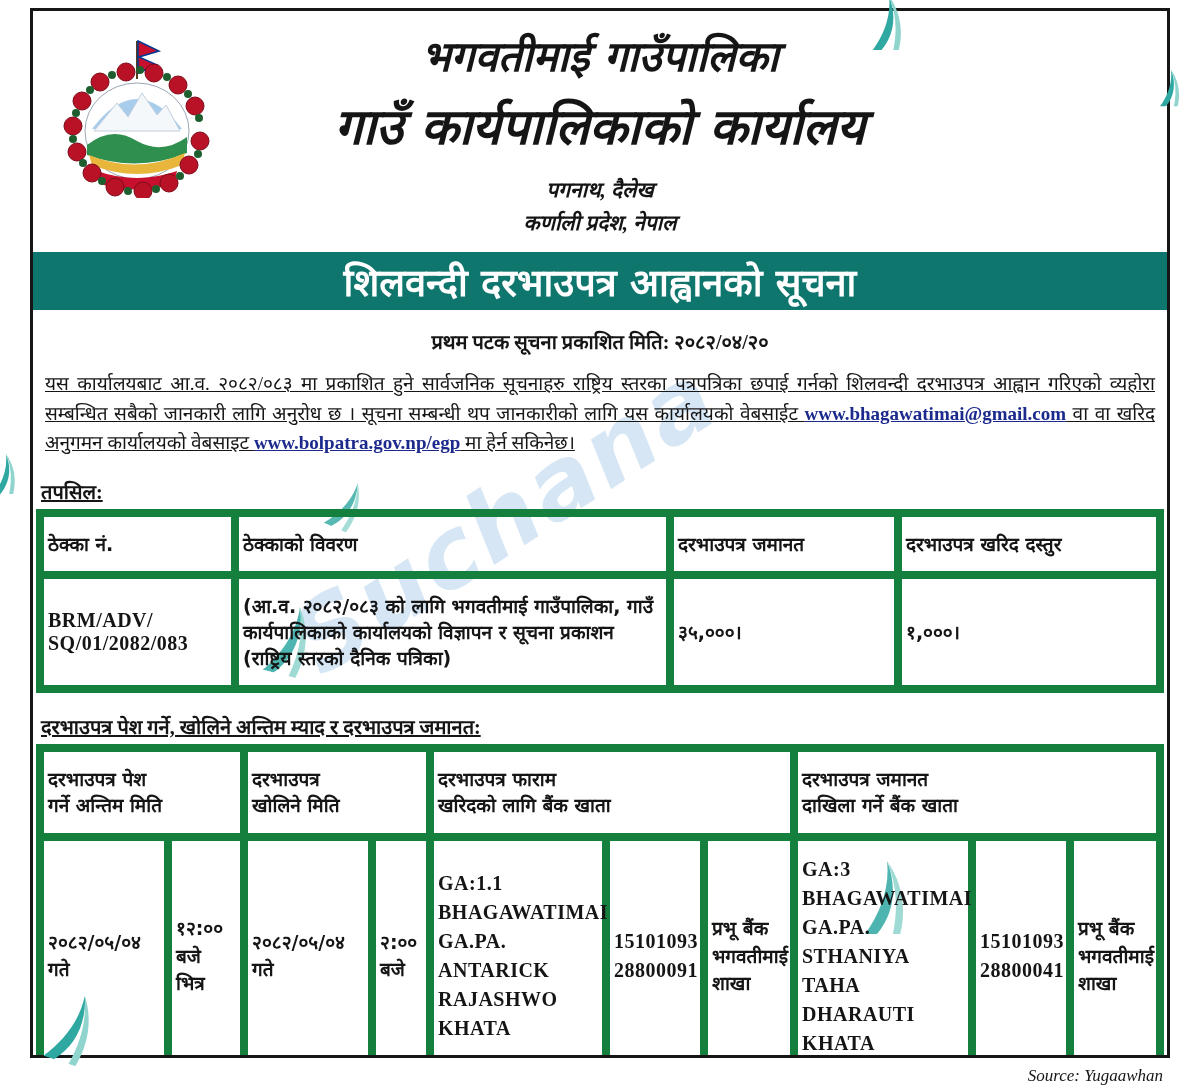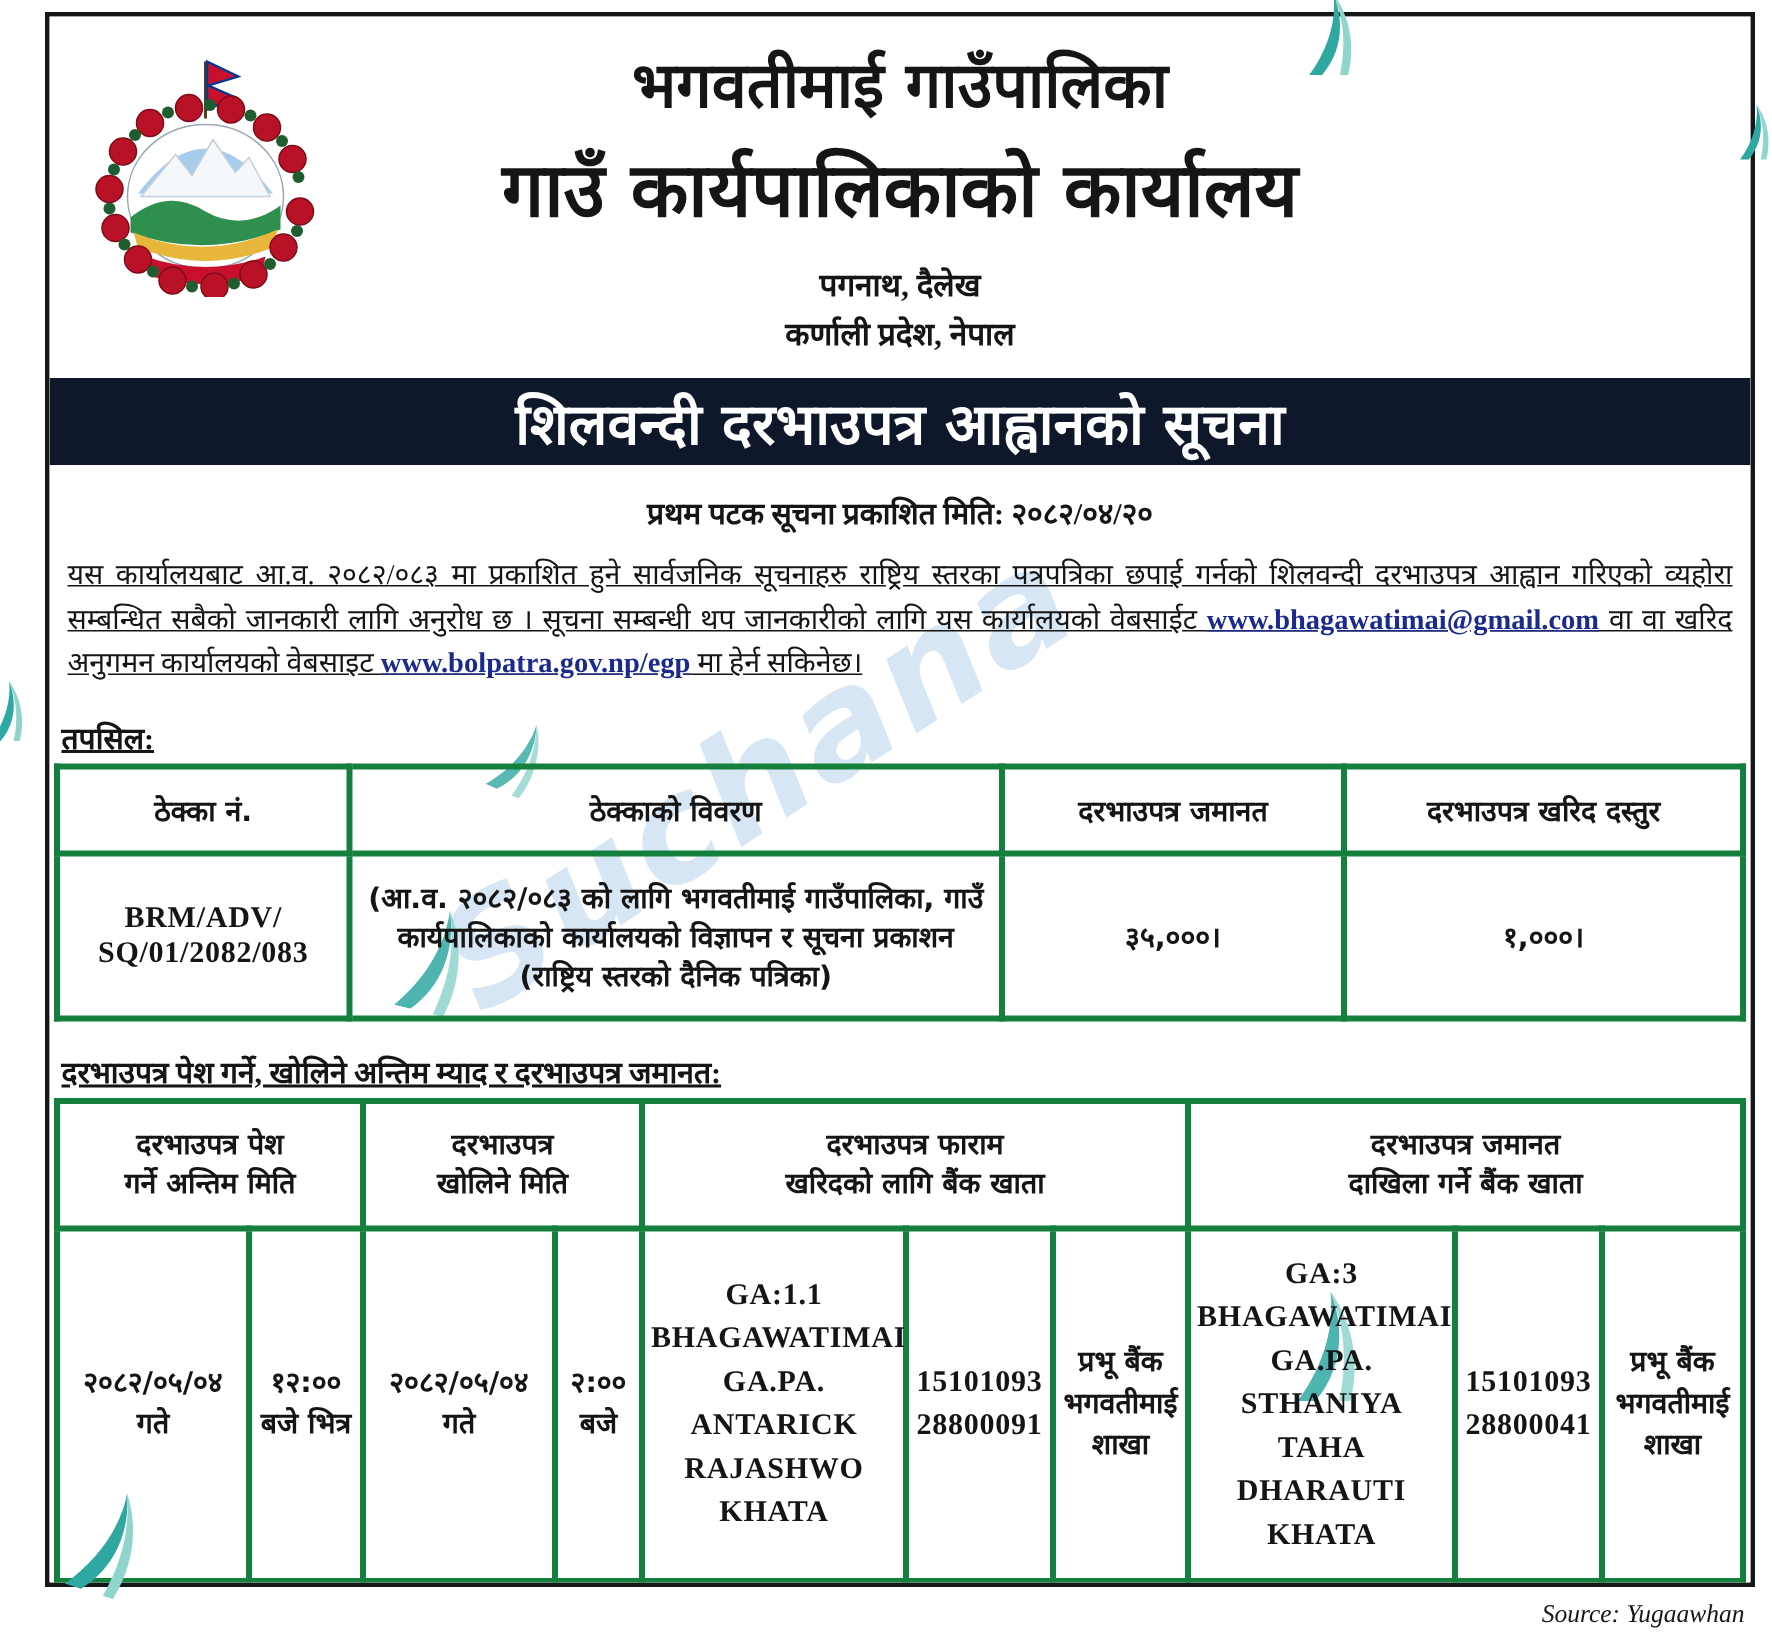--- a/index.html
+++ b/index.html
@@ -33,46 +33,46 @@
     transform: rotate(-33deg);
     font-family: "DejaVu Sans", sans-serif;
     font-style: italic; font-weight: bold;
     font-size: 96px; letter-spacing: 3px;
     color: #bdd7ee; opacity: 0.6;
     z-index: 1; pointer-events: none;
   }
   .doc-content { position: relative; z-index: 2; width: 100%; height: 100%; }
 
   
-  .doc-header { margin-top: 22px; text-align: center; position: relative; }
+  .doc-header { margin-top: 22px; text-align: center; position: relative; font-style: italic; }
   .emblem { position: absolute; left: 28px; top: 0px; width: 152px; height: 165px; }
   .emblem svg { width: 100%; height: 100%; display: block; }
   .municipality { font-size: 42px; font-weight: bold; line-height: 1.15; font-family: "DejaVu Sans", "Liberation Serif", sans-serif; }
   .office { font-size: 50px; font-weight: bold; margin-top: 10px; font-family: "DejaVu Sans", "Liberation Serif", sans-serif; }
   .addr1 { font-size: 21px; font-weight: bold; margin-top: 16px; }
   .addr2 { font-size: 21px; font-weight: bold; margin-top: 5px; }
 
   
   .banner {
-    margin-top: 16px; height: 58px; background: #0f172a;
+    margin-top: 16px; height: 58px; background: #0f766e;
     display: flex; align-items: center; justify-content: center;
   }
   .banner-title { color: #ffffff; font-size: 38px; font-weight: bold; font-family: "DejaVu Sans", sans-serif; }
 
   .published { margin-top: 18px; text-align: center; font-size: 20px; font-weight: bold; }
 
   .intro { margin: 14px 12px 0 12px; font-size: 19px; line-height: 1.55; text-align: justify; text-decoration: underline; }
   .intro a { color: #1b2a8c; text-decoration: underline; font-weight: bold; }
 
   .section-label { margin: 20px 8px 4px 8px; font-size: 20px; font-weight: bold; text-decoration: underline; }
 
   table { border-collapse: collapse; table-layout: fixed; width: calc(100% - 6px); margin: 4px 3px 0 3px; }
   th, td {
-    border: 4px solid #15803d;
-    text-align: center; vertical-align: middle;
+    border: 8px solid #15803d;
+    text-align: left; vertical-align: middle;
     white-space: pre-line;
     padding: 14px 4px;
     font-family: "DejaVu Sans", "Liberation Serif", sans-serif;
   }
   th { font-size: 19px; font-weight: bold; }
   td { font-size: 19px; font-weight: bold; }
   .t1-header th { height: 36px; }
   .t1-body td { height: 96px; }
   .latin { font-family: "Liberation Serif", serif; font-size: 20px; letter-spacing: 0.5px; }
   .t2-group th { height: 60px; line-height: 1.4; }

